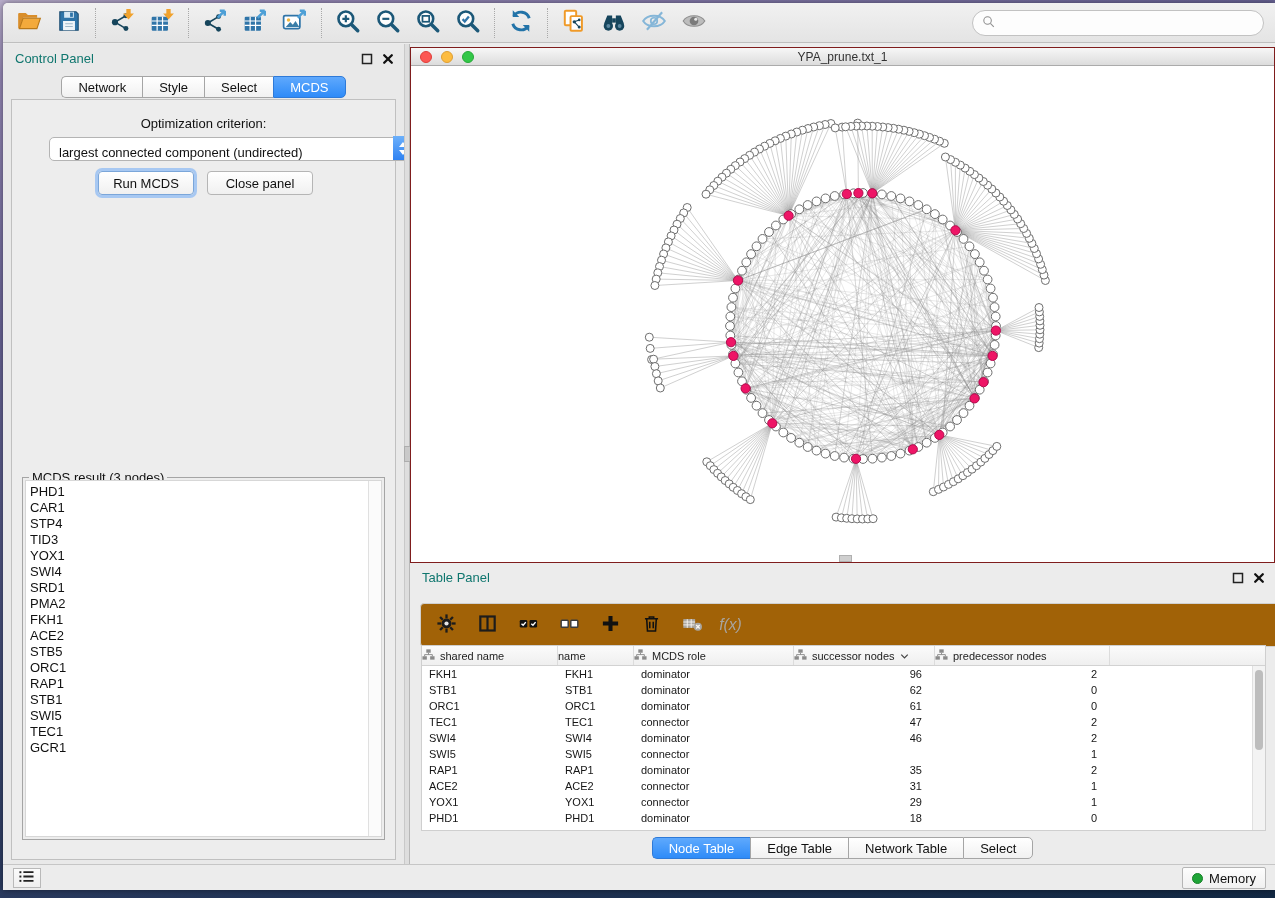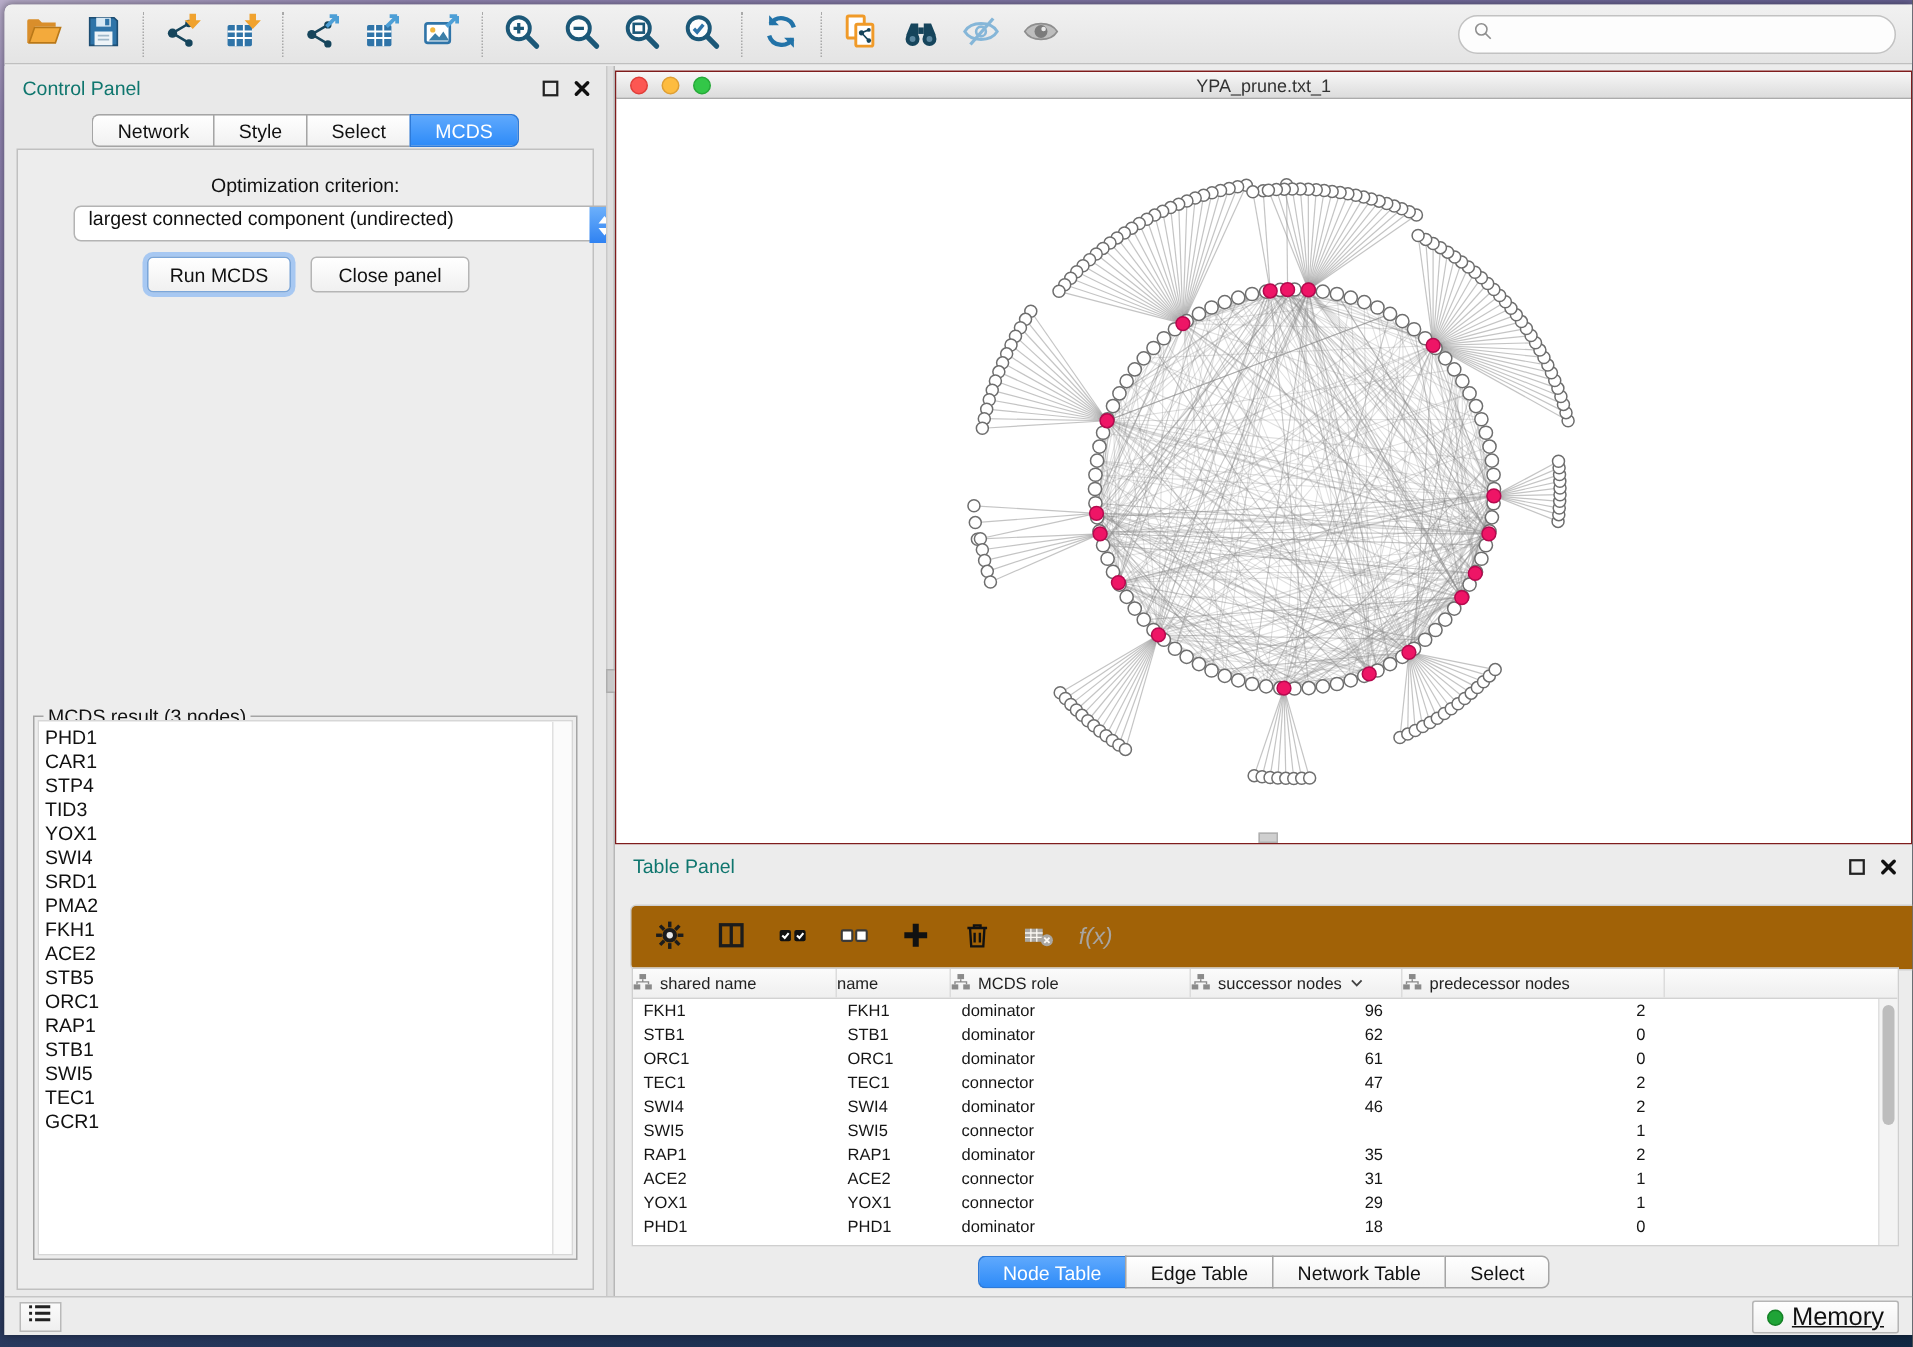--- a/index.html
+++ b/index.html
@@ -27,21 +27,21 @@
   .panel-btns span{width:13px;height:13px;display:inline-flex;align-items:center;justify-content:center;cursor:pointer;}
   .panel-btns svg{width:12px;height:12px;}
   .seg-row{position:absolute;left:0;width:100%;display:flex;justify-content:center;}
   #cp-tabs{top:32px;}
   .seg{height:22px;padding:0 16px;background:linear-gradient(#ffffff,#f1f1f1);border:1px solid #a5a5a5;border-right:none;font-size:13px;color:#111;display:flex;align-items:center;cursor:pointer;}
   .seg:first-child{border-radius:5px 0 0 5px;}
   .seg:last-child{border-right:1px solid #a5a5a5;border-radius:0 5px 5px 0;}
   .seg.active{background:linear-gradient(#5fa9fd,#2e8bf8);border-color:#2e7ad8;color:#fff;}
   #cp-body{position:absolute;left:8px;top:55px;width:385px;height:761px;background:#ededed;border:1px solid #c0c0c0;}
   #opt-label{position:absolute;left:0;top:16px;width:100%;text-align:center;font-size:13px;color:#111;}
-  #criterion-select{position:absolute;left:37px;top:37px;width:364px;height:24px;background:#fff;border:1px solid #b4b4b4;border-radius:5px;display:flex;align-items:flex-start;cursor:pointer;}
+  #criterion-select{position:absolute;left:37px;top:37px;width:364px;height:24px;background:#fff;border:1px solid #b4b4b4;border-radius:5px;display:flex;align-items:flex-end;cursor:pointer;}
   #criterion-value{flex:1;font-size:13px;color:#111;padding-left:9px;white-space:nowrap;overflow:hidden;}
   #criterion-stepper{width:20px;height:24px;margin-right:-1px;border-radius:0 5px 5px 0;background:linear-gradient(#6cb0fb,#2f82f2);display:flex;flex-direction:column;align-items:center;justify-content:center;gap:3px;}
   .tri-up{width:0;height:0;border-left:4px solid transparent;border-right:4px solid transparent;border-bottom:5px solid #fff;}
   .tri-down{width:0;height:0;border-left:4px solid transparent;border-right:4px solid transparent;border-top:5px solid #fff;}
   .push-btn{position:absolute;top:71px;height:24px;background:linear-gradient(#ffffff,#f0f0f0);border:1px solid #b5b5b5;border-radius:4px;font-size:13px;color:#111;cursor:pointer;}
   #run-mcds{left:86px;width:96px;border-color:#7ba6d9;box-shadow:0 0 0 3px rgba(110,170,245,.55);}
   #close-panel{left:195px;width:106px;}
   #result-group{position:absolute;left:10px;top:377px;width:363px;height:363px;border:1px solid #a5a5a5;}
   #result-group-title{position:absolute;left:6px;top:-8px;background:#ededed;padding:0 3px;font-size:13px;color:#111;}
   #result-list{position:absolute;left:2px;top:2px;right:2px;bottom:2px;background:#fff;border:1px solid #d7d7d7;overflow:hidden;}
@@ -83,21 +83,21 @@
   #tbl-scroll{position:absolute;right:0;top:20px;bottom:0;width:13px;background:#f3f3f3;border-left:1px solid #e0e0e0;}
   #tbl-thumb{position:absolute;left:2px;top:4px;width:8px;height:80px;background:#bdbdbd;border-radius:5px;cursor:pointer;}
   #tp-tabs{top:274px;}
 
   
   #status-bar{position:absolute;left:0;top:861px;width:100%;height:26px;background:#ececec;border-top:1px solid #c6c6c6;}
   #panels-button{position:absolute;left:10px;top:3px;width:28px;height:20px;background:linear-gradient(#fbfbfb,#efefef);border:1px solid #b9b9b9;display:flex;align-items:center;justify-content:center;cursor:pointer;}
   #panels-button svg{width:16px;height:13px;}
   #memory-button{position:absolute;right:9px;top:2px;height:22px;background:linear-gradient(#fdfdfd,#f0f0f0);border:1px solid #b5b5b5;border-radius:2px;display:flex;align-items:center;padding:0 9px;gap:6px;cursor:pointer;}
   #memory-dot{width:11px;height:11px;border-radius:50%;background:#1fa437;border:1px solid #158127;}
-  #memory-label{font-size:17px;color:#111;text-decoration:underline;}
+  #memory-label{font-size:13px;color:#111;}
 </style>
 </head>
 <body>
 
 <div id="screen">
   <div id="app">
 
     <div id="toolbar">
         <div class="tb-group">
           <button class="tb-btn">

